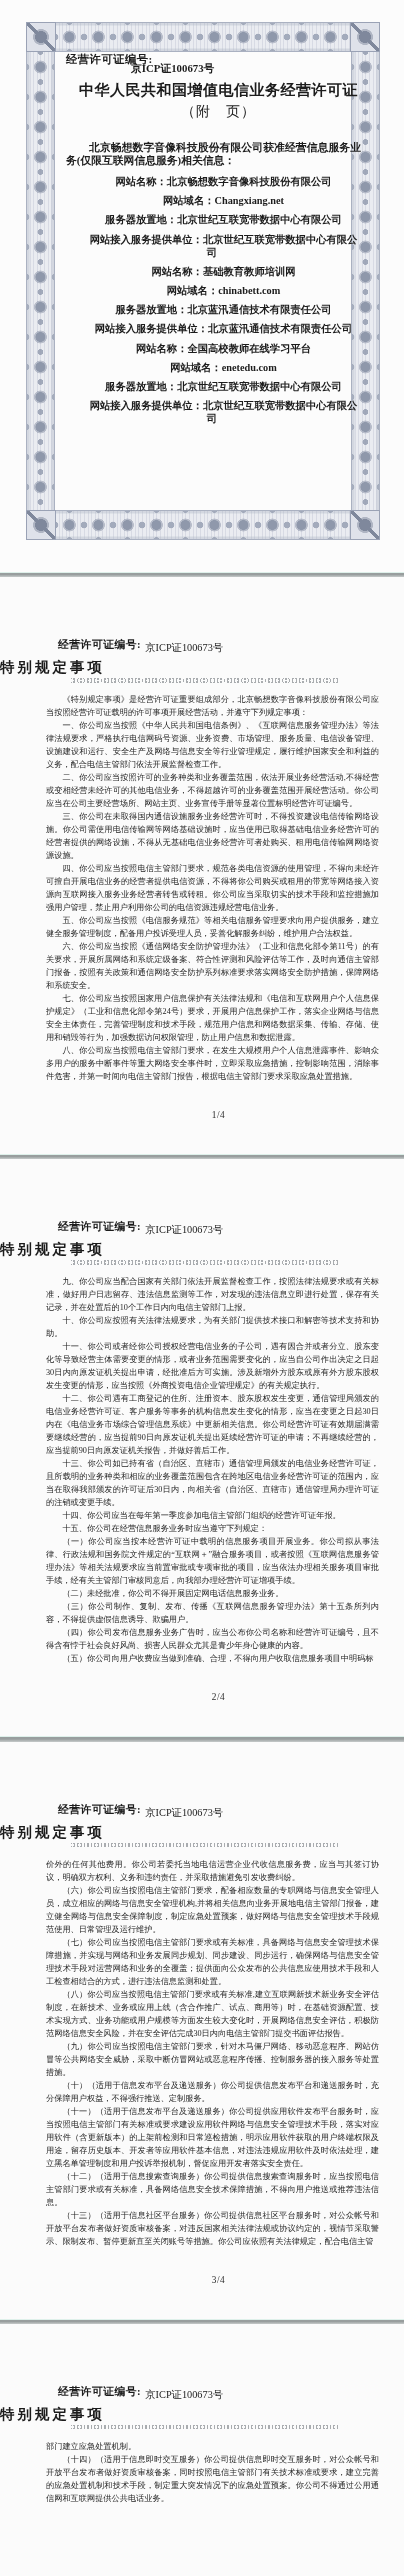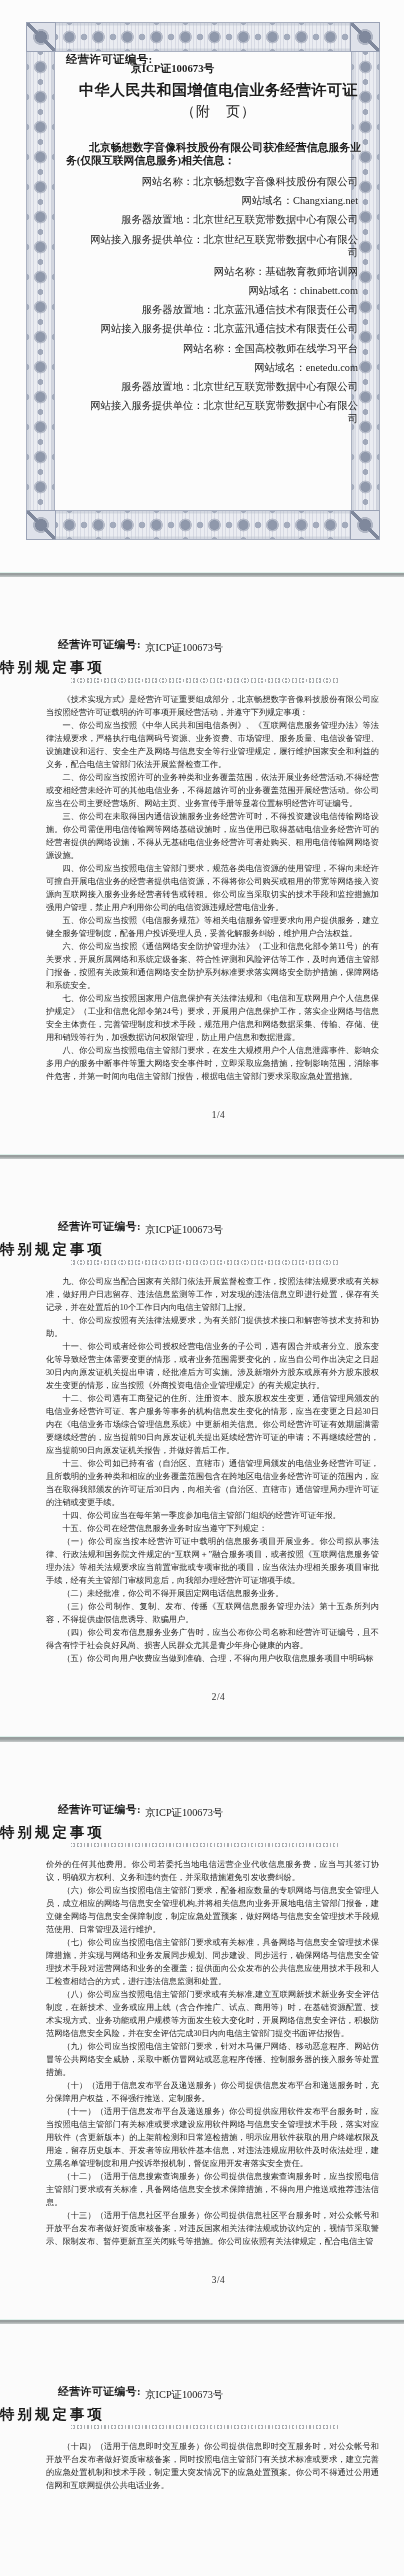--- a/index.html
+++ b/index.html
@@ -37,22 +37,22 @@
 
   .cert-no{position:absolute;left:66px;top:52px;font-size:11.3px;font-weight:700;letter-spacing:0.5px;}
   .cert-no-value{position:absolute;left:131px;top:62px;font-size:10.8px;font-weight:700;}
   .cert-title{position:absolute;left:0;top:81px;width:100%;margin:0;text-align:center;
       font-size:15px;font-weight:700;letter-spacing:0.5px;}
   .cert-sub{position:absolute;left:0;top:103px;width:100%;text-align:center;
       font-size:14px;font-weight:400;letter-spacing:1px;}
   .cert-intro{position:absolute;left:66px;top:141px;width:295px;margin:0;
       font-size:10.8px;font-weight:700;line-height:13px;text-indent:23px;text-align:justify;}
   .cert-entries{position:absolute;left:66px;top:175px;width:292px;}
-  .cert-entry{margin:0 0 6.2px 0;font-size:10.3px;font-weight:400;line-height:13px;
-      text-indent:23px;text-align:right;}
+  .cert-entry{margin:0 0 6.2px 0;font-size:10.3px;font-weight:700;line-height:13px;
+      text-indent:23px;text-align:center;}
 
   
   .text-page{height:577px;background:#fbfbfb;}
   .text-page.last{height:550px;}
   .hdr{position:absolute;left:58px;top:61px;white-space:nowrap;}
   .hdr-label{font-size:10.8px;font-weight:700;letter-spacing:0.5px;}
   .hdr-value{font-size:10.3px;display:inline-block;transform:translateY(2.6px);margin-left:4.1px;}
   .page-title{position:absolute;left:0;top:81px;width:100%;margin:0;text-align:left;
       font-size:14.4px;font-weight:700;letter-spacing:3.1px;}
   .wavy{position:absolute;left:71px;top:101px;width:268px;height:4.6px;opacity:.75;
@@ -102,21 +102,21 @@
   </section>
   <div class="page-gap"></div>
 
     <section class="page text-page">
       <div class="hdr">
         <span class="hdr-label">经营许可证编号:</span><span class="hdr-value">京ICP证100673号</span>
       </div>
       <h2 class="page-title">特别规定事项</h2>
       <div class="wavy"></div>
       <div class="paras">
-        <p class="para">《技术实现方式》是经营许可证重要组成部分，北京畅想数字音像科技股份有限公司应当按照经营许可证载明的许可事项开展经营活动，并遵守下列规定事项：</p>
+        <p class="para">《特别规定事项》是经营许可证重要组成部分，北京畅想数字音像科技股份有限公司应当按照经营许可证载明的许可事项开展经营活动，并遵守下列规定事项：</p>
         <p class="para">一、你公司应当按照《中华人民共和国电信条例》、《互联网信息服务管理办法》等法律法规要求，严格执行电信网码号资源、业务资费、市场管理、服务质量、电信设备管理、设施建设和运行、安全生产及网络与信息安全等行业管理规定，履行维护国家安全和利益的义务，配合电信主管部门依法开展监督检查工作。</p>
         <p class="para">二、你公司应当按照许可的业务种类和业务覆盖范围，依法开展业务经营活动,不得经营或变相经营未经许可的其他电信业务，不得超越许可的业务覆盖范围开展经营活动。你公司应当在公司主要经营场所、网站主页、业务宣传手册等显著位置标明经营许可证编号。</p>
         <p class="para">三、你公司在未取得国内通信设施服务业务经营许可时，不得投资建设电信传输网络设施。你公司需使用电信传输网等网络基础设施时，应当使用已取得基础电信业务经营许可的经营者提供的网络设施，不得从无基础电信业务经营许可者处购买、租用电信传输网网络资源设施。</p>
         <p class="para">四、你公司应当按照电信主管部门要求，规范各类电信资源的使用管理，不得向未经许可擅自开展电信业务的经营者提供电信资源，不得将你公司购买或租用的带宽等网络接入资源向互联网接入服务业务经营者转售或转租。你公司应当采取切实的技术手段和监控措施加强用户管理，禁止用户利用你公司的电信资源违规经营电信业务。</p>
         <p class="para">五、你公司应当按照《电信服务规范》等相关电信服务管理要求向用户提供服务，建立健全服务管理制度，配备用户投诉受理人员，妥善化解服务纠纷，维护用户合法权益。</p>
         <p class="para">六、你公司应当按照《通信网络安全防护管理办法》（工业和信息化部令第11号）的有关要求，开展所属网络和系统定级备案、符合性评测和风险评估等工作，及时向通信主管部门报备，按照有关政策和通信网络安全防护系列标准要求落实网络安全防护措施，保障网络和系统安全。</p>
         <p class="para">七、你公司应当按照国家用户信息保护有关法律法规和《电信和互联网用户个人信息保护规定》（工业和信息化部令第24号）要求，开展用户信息保护工作，落实企业网络与信息安全主体责任，完善管理制度和技术手段，规范用户信息和网络数据采集、传输、存储、使用和销毁等行为，加强数据访问权限管理，防止用户信息和数据泄露。</p>
         <p class="para">八、你公司应当按照电信主管部门要求，在发生大规模用户个人信息泄露事件、影响众多用户的服务中断事件等重大网络安全事件时，立即采取应急措施，控制影响范围，消除事件危害，并第一时间向电信主管部门报告，根据电信主管部门要求采取应急处置措施。</p>
       </div>
 
@@ -171,19 +171,20 @@
     </section>
     <div class="page-gap"></div>
 
     <section class="page text-page last">
       <div class="hdr">
         <span class="hdr-label">经营许可证编号:</span><span class="hdr-value">京ICP证100673号</span>
       </div>
       <h2 class="page-title">特别规定事项</h2>
       <div class="wavy"></div>
       <div class="paras">
+        <p class="para no-indent">部门建立应急处置机制。</p>
         <p class="para">（十四）（适用于信息即时交互服务）你公司提供信息即时交互服务时，对公众帐号和开放平台发布者做好资质审核备案，同时按照电信主管部门有关技术标准或要求，建立完善的应急处置机制和技术手段，制定重大突发情况下的应急处置预案。你公司不得通过公用通信网和互联网提供公共电话业务。</p>
       </div>
 
     </section>
 
   </div>
 
 
 </body></html>

